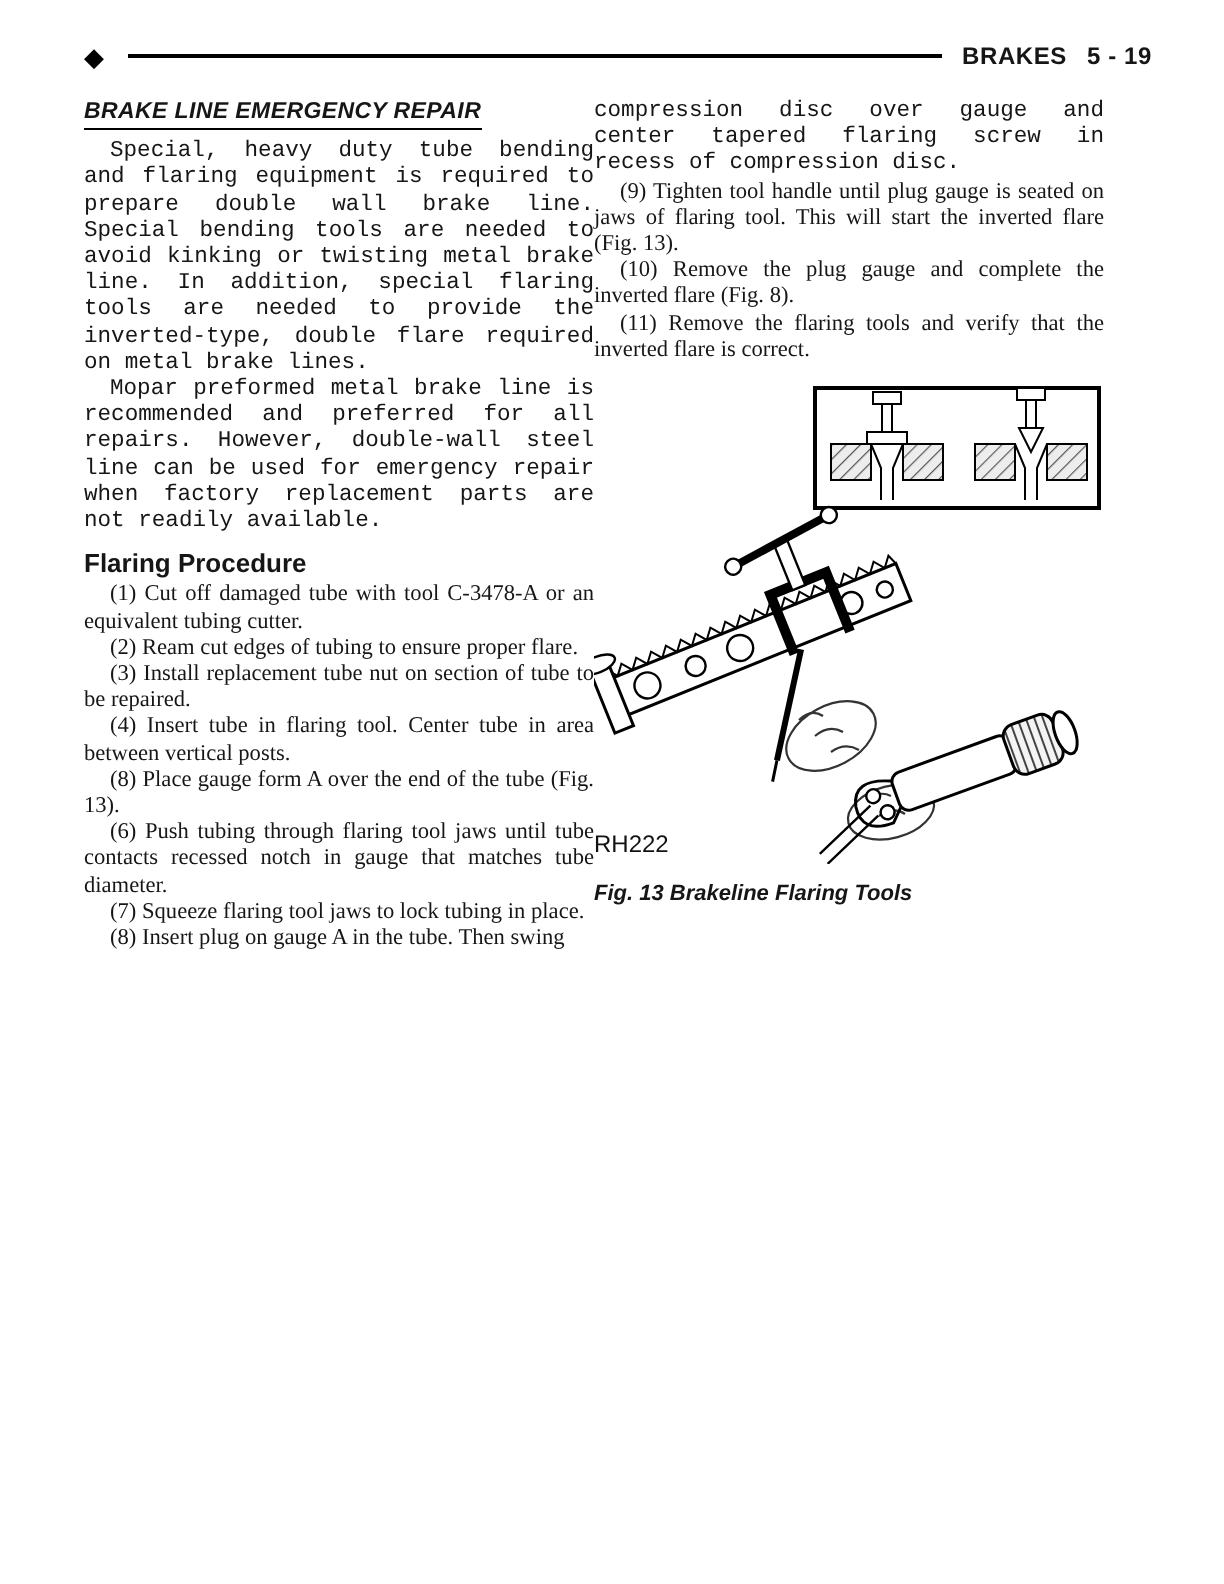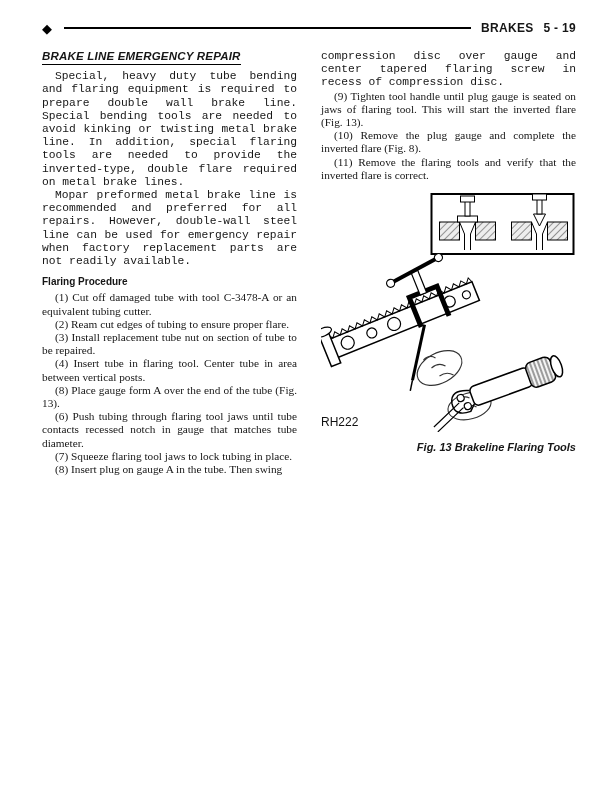--- a/index.html
+++ b/index.html
@@ -11,43 +11,43 @@
   
   .hdr{display:flex;align-items:center;height:16px;}
   .hdr .diamond{font-size:13px;line-height:1;color:#000;}
   .hdr .rule{flex:1;height:2.5px;background:#000;margin:0 10px 0 12px;}
   .hdr .htitle,.hdr .hpage{
     font-family:"Liberation Sans", sans-serif;font-weight:bold;font-size:12px;
     letter-spacing:.3px;white-space:nowrap;
   }
   .hdr .hpage{margin-left:10px;}
   
-  .cols{display:flex;gap:24px;margin-top:14px;}
+  .cols{display:flex;margin-top:14px;}
   .col{width:255px;font-size:11.3px;line-height:13.2px;text-align:justify;}
   .sec-heading{
     font-family:"Liberation Sans", sans-serif;font-weight:bold;font-style:italic;
     font-size:11.5px;letter-spacing:.2px;display:inline-block;
     border-bottom:1.6px solid #000;padding-bottom:1px;margin:0 0 5px 0;
   }
   .para{margin:0;text-indent:13px;font-family:Liberation Mono, monospace;}
   .sub-heading{
-    font-family:"Liberation Sans", sans-serif;font-weight:bold;font-size:10px;
+    font-family:"Liberation Sans", sans-serif;font-weight:bold;font-size:13px;
     margin:7px 0 3px 0;text-indent:0;
   }
   .step{margin:0;text-indent:13px;}
   
   .figure{margin-top:10px;}
   .figure svg{display:block;}
   .fig-label{
     font-family:"Liberation Sans", sans-serif;font-size:12px;color:#111;
     padding-right:28px;margin-top:-16px;
   }
   .fig-caption{
     font-family:"Liberation Sans", sans-serif;font-weight:bold;font-style:italic;
-    font-size:11px;text-align:right;margin-top:12px;
+    font-size:11px;text-align:left;margin-top:12px;
   }
 </style>
 </head>
 <body>
 
 <div class="page">
 
   <div class="hdr">
     <span class="diamond">◆</span>
     <span class="rule"></span>

